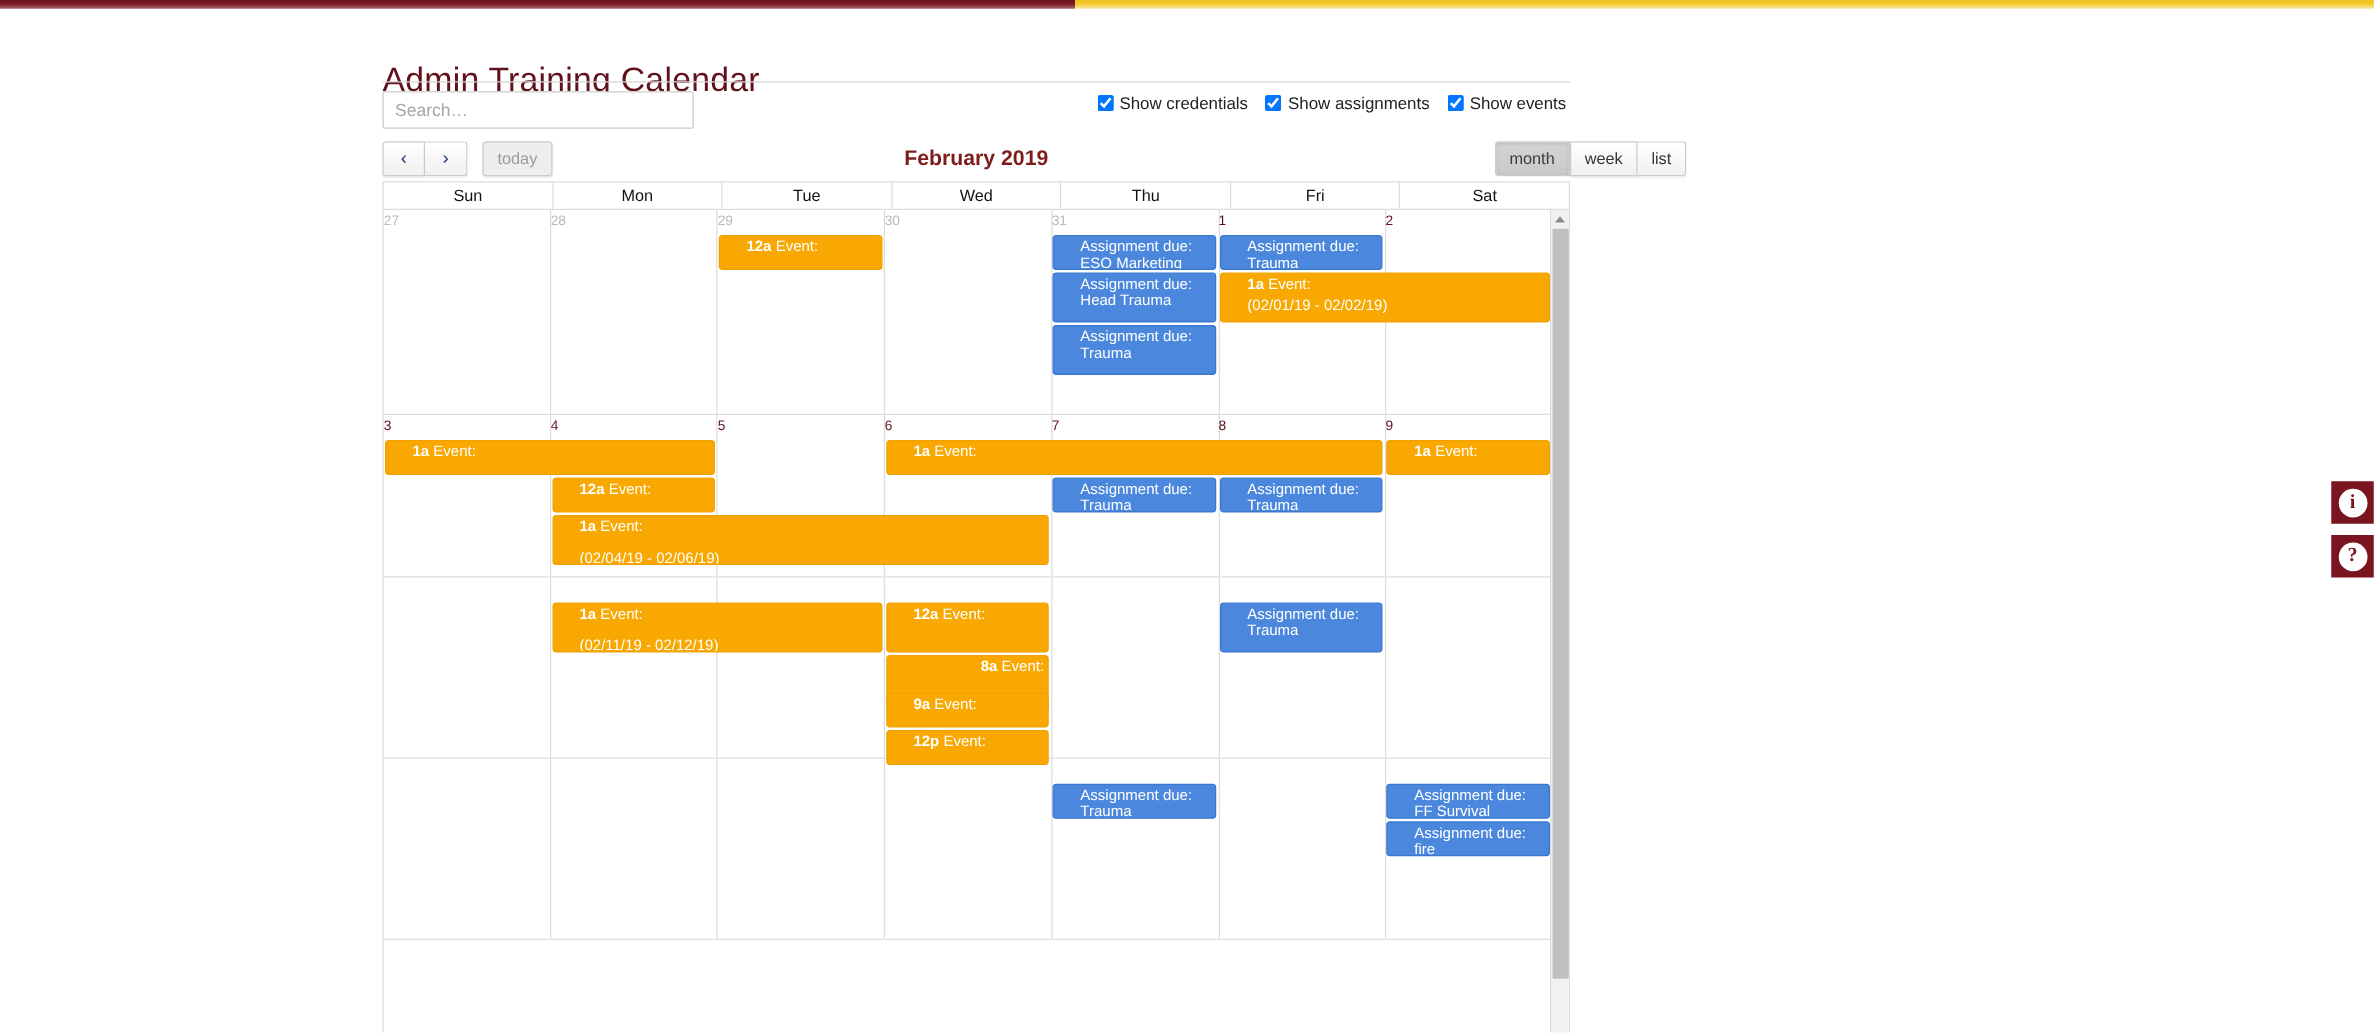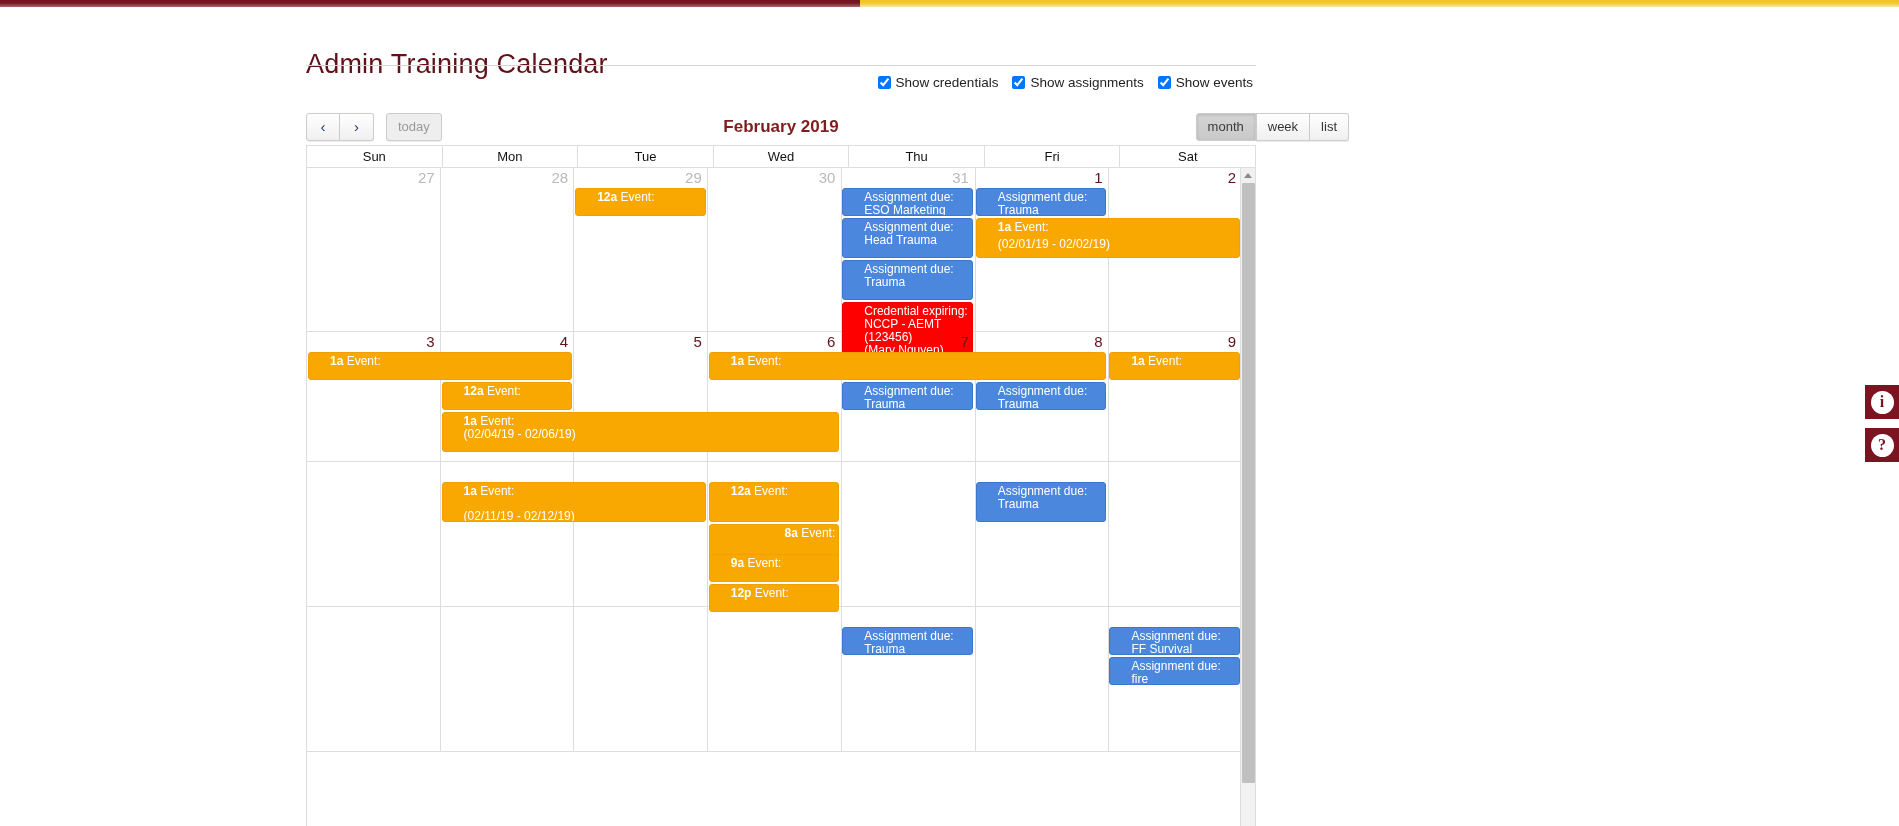--- a/index.html
+++ b/index.html
@@ -115,22 +115,22 @@
   #grid-inner { position: relative; width: 935px; }
 
   .week-row { position: relative; border-bottom: 1px solid #dddddd; }
 
   .bg-cells { position: absolute; inset: 0; display: flex; }
   .bg-cells .cell { flex: 1 1 0; border-right: 1px solid #dddddd; }
   .bg-cells .cell:last-child { border-right: none; }
 
   .daynums { position: absolute; top: 0; left: 0; right: 0; display: flex; height: 20px; }
   .daynums .dn {
-    flex: 1 1 0; text-align: right; padding-right: 6px;
-    font-size: 15px; color: #60121b; line-height: 19px;
+    flex: 1 1 0; text-align: left; padding-right: 6px;
+    font-size: 11px; color: #60121b; line-height: 19px;
   }
   .daynums .dn.other { color: #b9b9b9; }
 
   .ev-layer { position: absolute; left: 0; top: 20px; right: 0; bottom: 0; }
 
   .ev {
     position: absolute;
     font-size: 12px; line-height: 13px;
     color: #ffffff;
     border-radius: 3px;
@@ -188,20 +188,21 @@
 <div id="topbar">
   <div class="seg-maroon"></div>
   <div class="seg-gold"></div>
 </div>
 
 <div id="page">
 
   <h1 id="page-title">Admin Training Calendar</h1>
   <div id="title-rule"></div>
 
+  <input id="search-input" type="text" placeholder="Search…" style="">
 
   <div id="filters">
     <label>
       <input type="checkbox" checked="" style="">
       <span>Show credentials</span>
     </label>
     <label>
       <input type="checkbox" checked="" style="">
       <span>Show assignments</span>
     </label>
@@ -282,26 +283,20 @@
                 <span class="ln">Head Trauma</span>
               </div>
               <div class="ev orange" style="left: 668.857px; width: 264.143px; top: 30px; height: 40px;">
                 <span class="ln"><b class="tm">1a</b> Event:</span>
                 <span class="ln" style="margin-top: 4px;">(02/01/19 - 02/02/19)</span>
               </div>
               <div class="ev blue wrap" style="left: 535.286px; width: 130.571px; top: 72px; height: 40px;">
                 <span class="ln">Assignment due:</span>
                 <span class="ln">Trauma</span>
               </div>
-              <div class="ev red wrap" style="left: 535.286px; width: 130.571px; top: 114px; height: 52px;">
-                <span class="ln">Credential expiring:</span>
-                <span class="ln">NCCP - AEMT</span>
-                <span class="ln">(123456)</span>
-                <span class="ln">(Mary Nguyen)</span>
-              </div>
             </div>
           </div>
           <div class="week-row" style="height: 130px;">
             <div class="bg-cells">
               <div class="cell"></div>
               <div class="cell"></div>
               <div class="cell"></div>
               <div class="cell"></div>
               <div class="cell"></div>
               <div class="cell"></div>
@@ -332,21 +327,21 @@
               <div class="ev blue wrap" style="left: 535.286px; width: 130.571px; top: 30px; height: 28px;">
                 <span class="ln">Assignment due:</span>
                 <span class="ln">Trauma</span>
               </div>
               <div class="ev blue wrap" style="left: 668.857px; width: 130.571px; top: 30px; height: 28px;">
                 <span class="ln">Assignment due:</span>
                 <span class="ln">Trauma</span>
               </div>
               <div class="ev orange" style="left: 134.571px; width: 397.714px; top: 60px; height: 40px;">
                 <span class="ln"><b class="tm">1a</b> Event:</span>
-                <span class="ln" style="">(02/04/19 - 02/06/19)</span>
+                <span class="ln" style="margin-top: 12px;">(02/04/19 - 02/06/19)</span>
               </div>
             </div>
           </div>
           <div class="week-row" style="height: 145px;">
             <div class="bg-cells">
               <div class="cell"></div>
               <div class="cell"></div>
               <div class="cell"></div>
               <div class="cell"></div>
               <div class="cell"></div>

